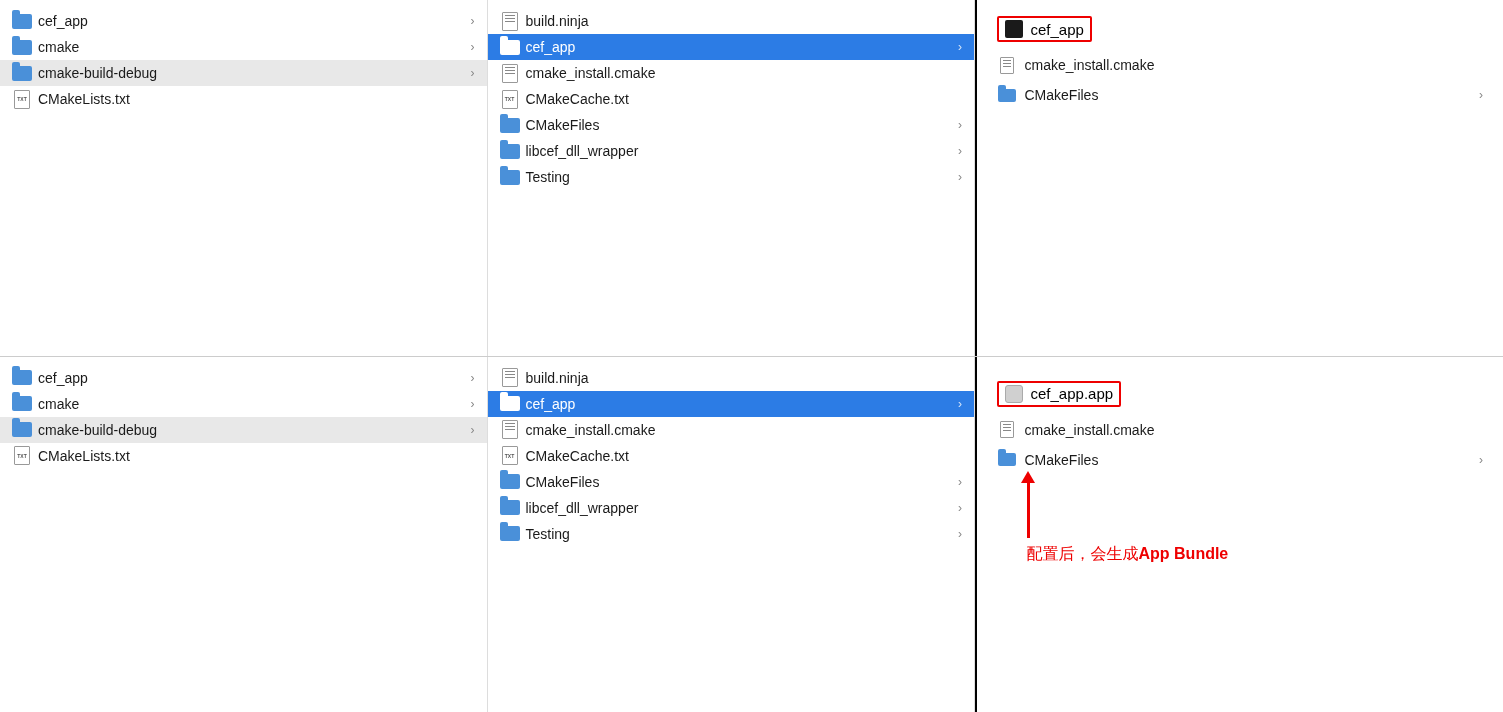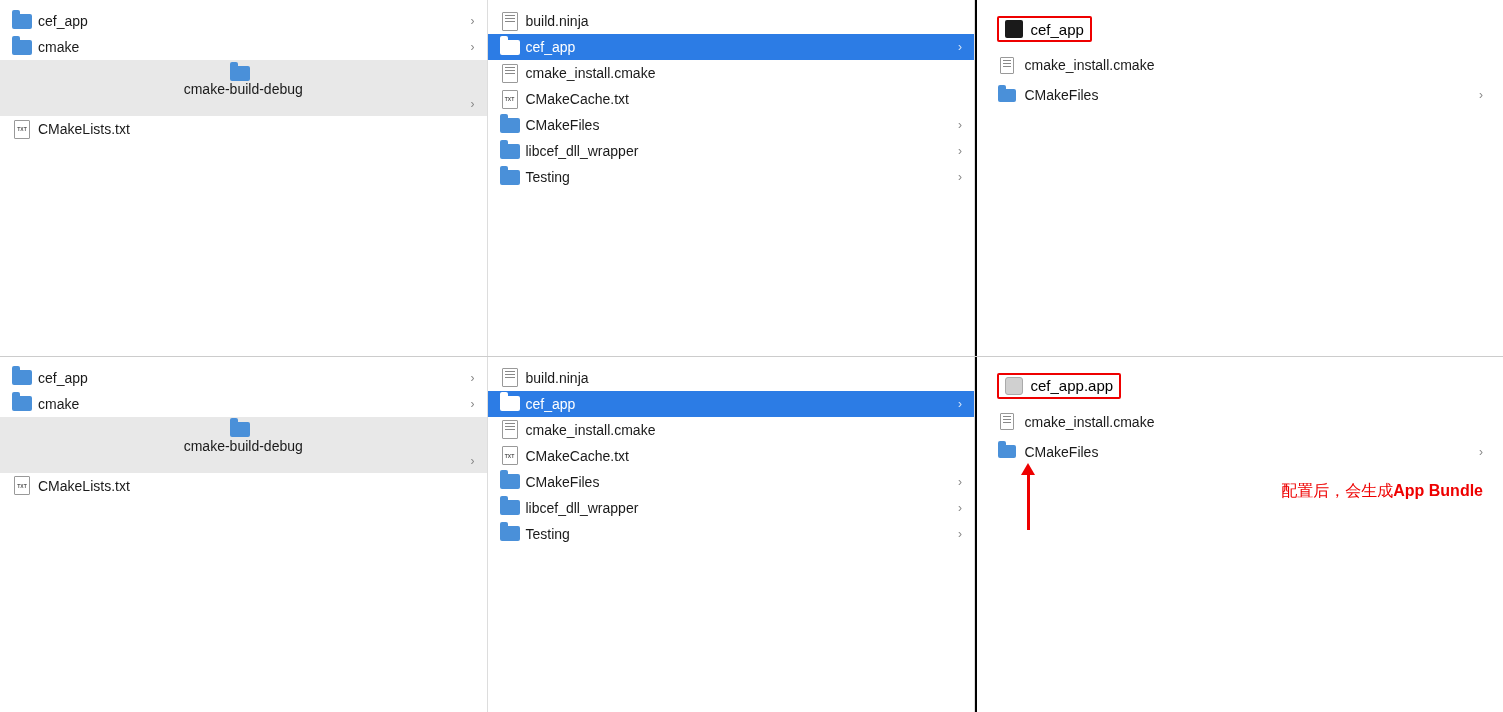--- a/index.html
+++ b/index.html
@@ -43,21 +43,20 @@
       position: relative;
     }
 
     .file-item.selected {
       background: #2c7ce5;
       color: #fff;
     }
 
     .file-item.highlighted {
       background: #e8e8e8;
-      flex-direction: column;
     }
 
     .file-icon {
       width: 20px;
       height: 16px;
       margin-right: 6px;
       flex-shrink: 0;
       display: flex;
       align-items: center;
       justify-content: center;
@@ -391,21 +390,21 @@
         <div class="file-icon">
             <div class="folder-icon-blue"></div>
           </div>
         <span class="file-label">Testing</span>
         <span class="chevron">›</span>
       </div>
     </div>
 
     <div class="vertical-divider"></div>
 
-    <div class="annotation-panel" style="flex:1; padding:16px 20px; display:flex; flex-direction:column; justify-content:flex-start;">
+    <div class="annotation-panel" style="flex:1; padding:24px 20px; display:flex; flex-direction:column; justify-content:flex-start;">
 
       <div style="display:flex;align-items:center;margin-bottom:8px;">
         <div class="highlighted-box" style="display:flex;align-items:center;gap:8px;">
           <div class="app-bundle-icon"></div>
           <span style="font-size:15px;font-weight:500;">cef_app.app</span>
         </div>
       </div>
 
       <div class="preview-item">
         <div class="preview-icon">
@@ -414,21 +413,21 @@
         <span>cmake_install.cmake</span>
       </div>
       <div class="preview-item">
         <div class="preview-icon">
             <div class="folder-icon-blue" style="width:18px;height:13px;"></div>
           </div>
         <span>CMakeFiles</span>
         <span style="margin-left:auto;font-size:12px;color:#888;">›</span>
       </div>
 
-      <div style="display:flex;flex-direction:row;align-items:flex-start;margin-left:30px;margin-top:8px;justify-content:space-between;">
+      <div style="display:flex;flex-direction:column;align-items:flex-start;margin-left:30px;margin-top:8px;">
         <div style="width:3px;height:55px;background:#e00;position:relative;">
           <div style="position:absolute;top:0;left:50%;transform:translateX(-50%);border-left:7px solid transparent;border-right:7px solid transparent;border-bottom:12px solid #e00;top:-12px;"></div>
         </div>
         <div style="color:#e00;font-size:16px;margin-top:6px;white-space:nowrap;">
           配置后，会生成<strong>App Bundle</strong>
         </div>
       </div>
     </div>
 
   </div>

